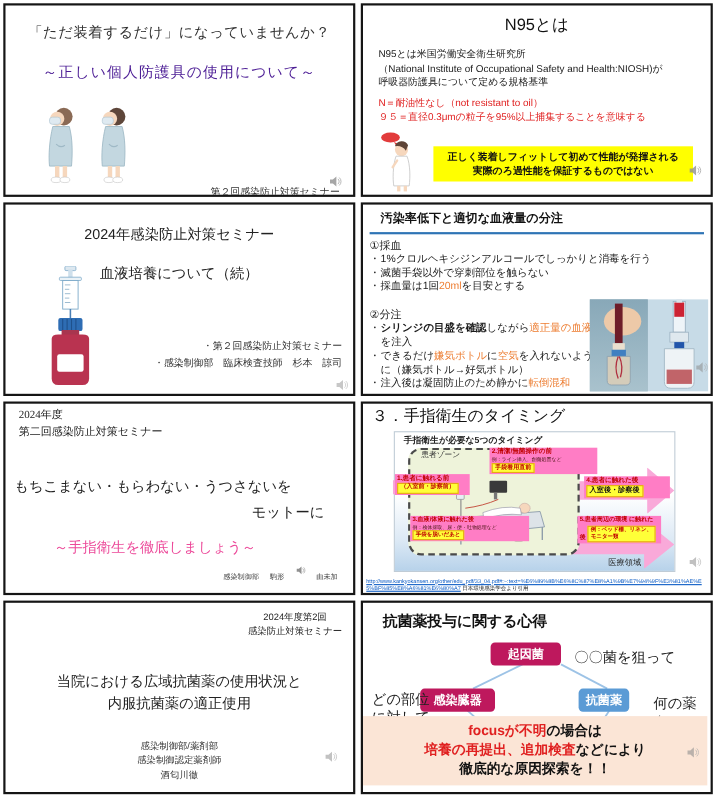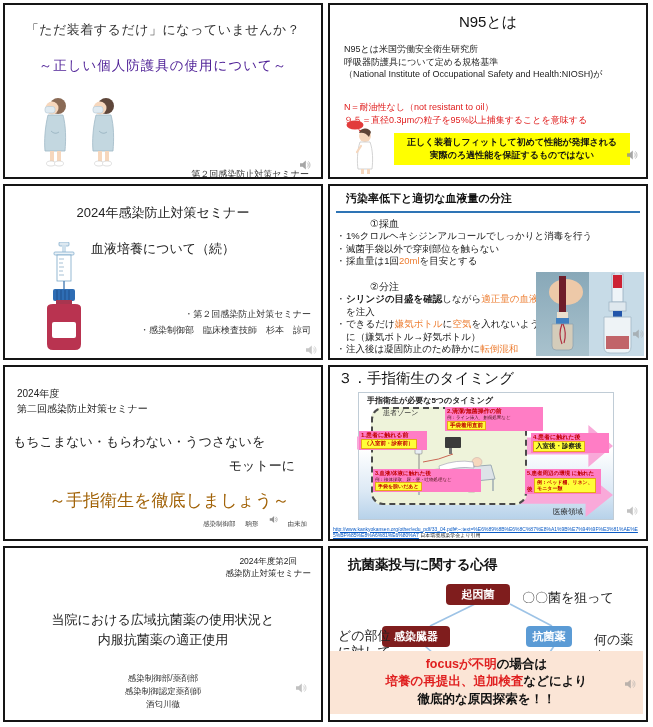--- a/index.html
+++ b/index.html
@@ -19,45 +19,45 @@
 
   
   .s0-t1{top:16px;font-size:13px;color:#303030;letter-spacing:.5px;}
   .s0-t2{top:52px;font-size:13.5px;color:#4c1d95;letter-spacing:1px;}
   .s0-cred{right:12px;top:118px;font-size:9px;line-height:1.7;color:#333;margin-top:44px;}
   .s0-figs{left:34px;top:92px;display:flex;gap:14px;}
 
   
   .s1-title{top:8px;font-size:15px;color:#111;}
   .s1-body{left:14px;top:38px;font-size:9px;line-height:1.4;color:#222;}
-  .s1-red{left:14px;top:96px;font-size:9px;line-height:1.4;}
+  .s1-red{left:14px;top:82px;font-size:9px;line-height:1.4;}
   .s1-note{left:64px;top:128px;width:232px;background:#ffff00;text-align:center;
            font-size:9px;font-weight:bold;line-height:1.45;padding:3px 2px;color:#111;}
 
   
   .s2-t1{top:18px;font-size:13px;color:#222;}
   .s2-t2{top:54px;font-size:13px;color:#222;}
   .s2-cred{right:10px;top:120px;font-size:9px;line-height:1.8;color:#333;}
 
   
   .s3-title{left:16px;top:5px;font-size:11px;font-weight:bold;color:#111;}
   .s3-rule{left:6px;right:6px;top:25px;border-top:2px solid #2e74b5;}
   .s3-body{left:6px;top:29px;right:4px;font-size:9.5px;line-height:1.32;color:#1a1a1a;}
-  .s3-sec{font-size:10px;margin-top:2px;margin-left:34px;}
+  .s3-sec{font-size:10px;margin-top:2px;}
   .b{display:flex;}
   .b .mk{width:10px;flex:none;}
   .b .tx{flex:1;}
   .s3-col2{width:206px;}
   .photos{right:2px;bottom:2px;display:flex;}
 
   
-  .s4-head{left:12px;top:20px;font-size:10px;line-height:1.45;color:#222;}
+  .s4-head{left:12px;top:4px;font-size:10px;line-height:1.45;color:#222;font-family:Liberation Serif, serif;}
   .s4-m1{left:8px;top:66px;font-size:13px;color:#222;}
   .s4-m2{right:26px;top:90px;font-size:13px;color:#222;}
-  .s4-m3{left:44px;top:122px;font-size:17px;color:#a16207;}
+  .s4-m3{left:44px;top:122px;font-size:13px;color:#ec4899;}
   .s4-cred{right:14px;bottom:10px;font-size:6.5px;color:#444;display:flex;align-items:flex-end;gap:10px;}
 
   
   .s5-title{left:8px;top:2px;font-size:14.5px;color:#111;}
   .panel{position:absolute;left:28px;top:25px;width:254px;height:126px;
          background:linear-gradient(180deg,#ffffff 45%,#dcE9f5 78%,#b7d2ea);
          border:1px solid #c0ccd6;}
   .pd-title{left:8px;top:2px;font-size:8px;font-weight:bold;color:#222;}
   .zone{position:absolute;left:12px;top:14px;width:152px;height:94px;background:#eef3da;
         border:2px dashed #4a4a4a;border-radius:12px;}
@@ -77,21 +77,21 @@
 
   
   .s6-head{right:10px;top:8px;font-size:8.5px;line-height:1.4;text-align:center;color:#222;}
   .s6-title{top:62px;font-size:13px;line-height:1.55;color:#222;}
   .s6-cred{top:124px;font-size:8.5px;line-height:1.55;color:#333;}
 
   
   .s7-title{left:18px;top:8px;font-size:13.5px;font-weight:bold;color:#111;}
   .rnode,.bnode{position:absolute;color:#fff;font-weight:bold;font-size:11px;
                 text-align:center;border-radius:4px;padding:3px 0;}
-  .rnode{background:#7f1d1d;}
+  .rnode{background:#be185d;}
   .bnode{background:#5b9bd5;}
   .s7-note{position:absolute;font-size:13px;color:#222;line-height:1.25;}
   .ghost{position:absolute;background:#d9d9d9;opacity:.4;border-radius:4px;}
   .alert{position:absolute;left:0;right:3px;bottom:6px;background:#fbe5d6;text-align:center;
          padding:5px 0 6px;font-weight:bold;font-size:12.5px;line-height:1.4;color:#111;}
 </style>
 </head>
 <body>
 
 <div class="sheet">
@@ -132,22 +132,22 @@
           <polygon points="1,4.2 3.6,4.2 6.8,1.4 6.8,10.6 3.6,7.8 1,7.8" fill="#909090"></polygon>
           <path d="M8.2 3.6 A3.2 3.2 0 0 1 8.2 8.4 M9.4 2.4 A4.8 4.8 0 0 1 9.4 9.6" stroke="#a6a6a6" stroke-width=".9" fill="none"></path>
         </svg>
       </span>
   </div>
 
   <div class="slide">
     <div class="abs ctr s1-title">N95とは</div>
     <div class="abs s1-body">
       <div>N95とは米国労働安全衛生研究所</div>
+      <div>（National Institute of Occupational Safety and Health:NIOSH)が</div>
       <div>呼吸器防護具について定める規格基準</div>
-      <div>（National Institute of Occupational Safety and Health:NIOSH)が</div>
     </div>
     <div class="abs s1-red red">
       <div>N＝耐油性なし（not resistant to oil）</div>
       <div>９５＝直径0.3μmの粒子を95%以上捕集することを意味する</div>
     </div>
     <span class="abs" style="left:16px;top:114px;"><svg width="34" height="56" viewBox="0 0 34 56">
           <ellipse cx="9" cy="6" rx="8.5" ry="4.5" fill="#e23b3b"></ellipse>
           <path d="M12,10 l2,3 l3,-1 z" fill="#e23b3b"></path>
           <circle cx="19" cy="17" r="6" fill="#f6d7bd"></circle>
           <path d="M13,14 a6.5,6.5 0 0 1 12,-1 l-2,5 a10,10 0 0 0 -10,-4 z" fill="#5e4437"></path>

